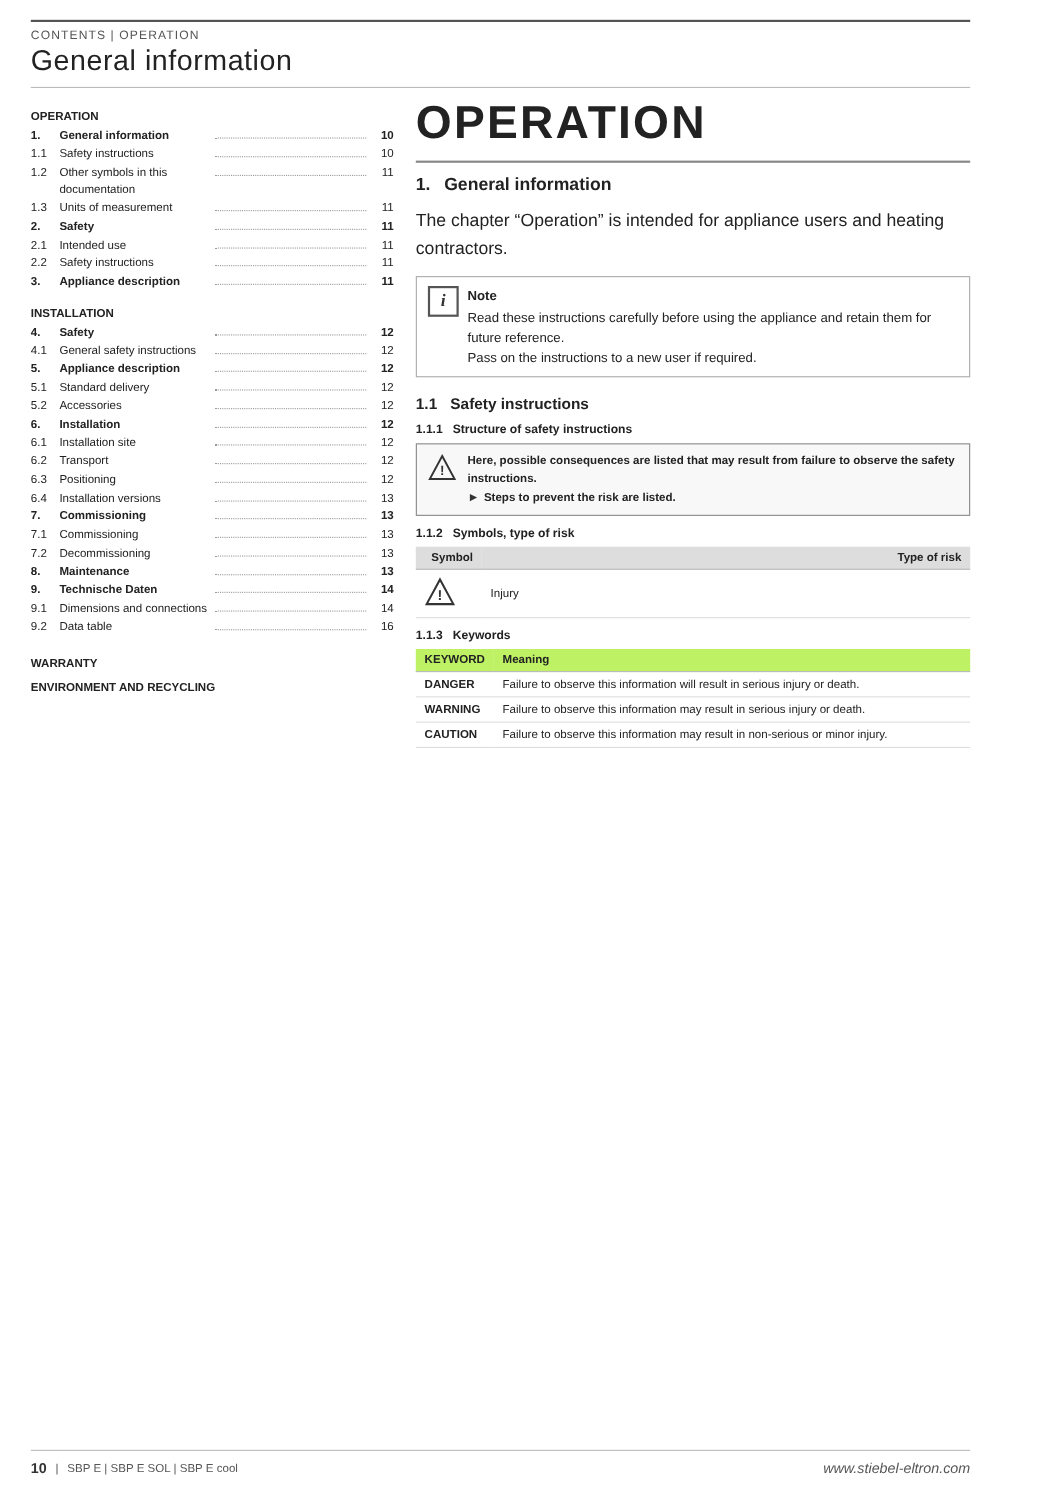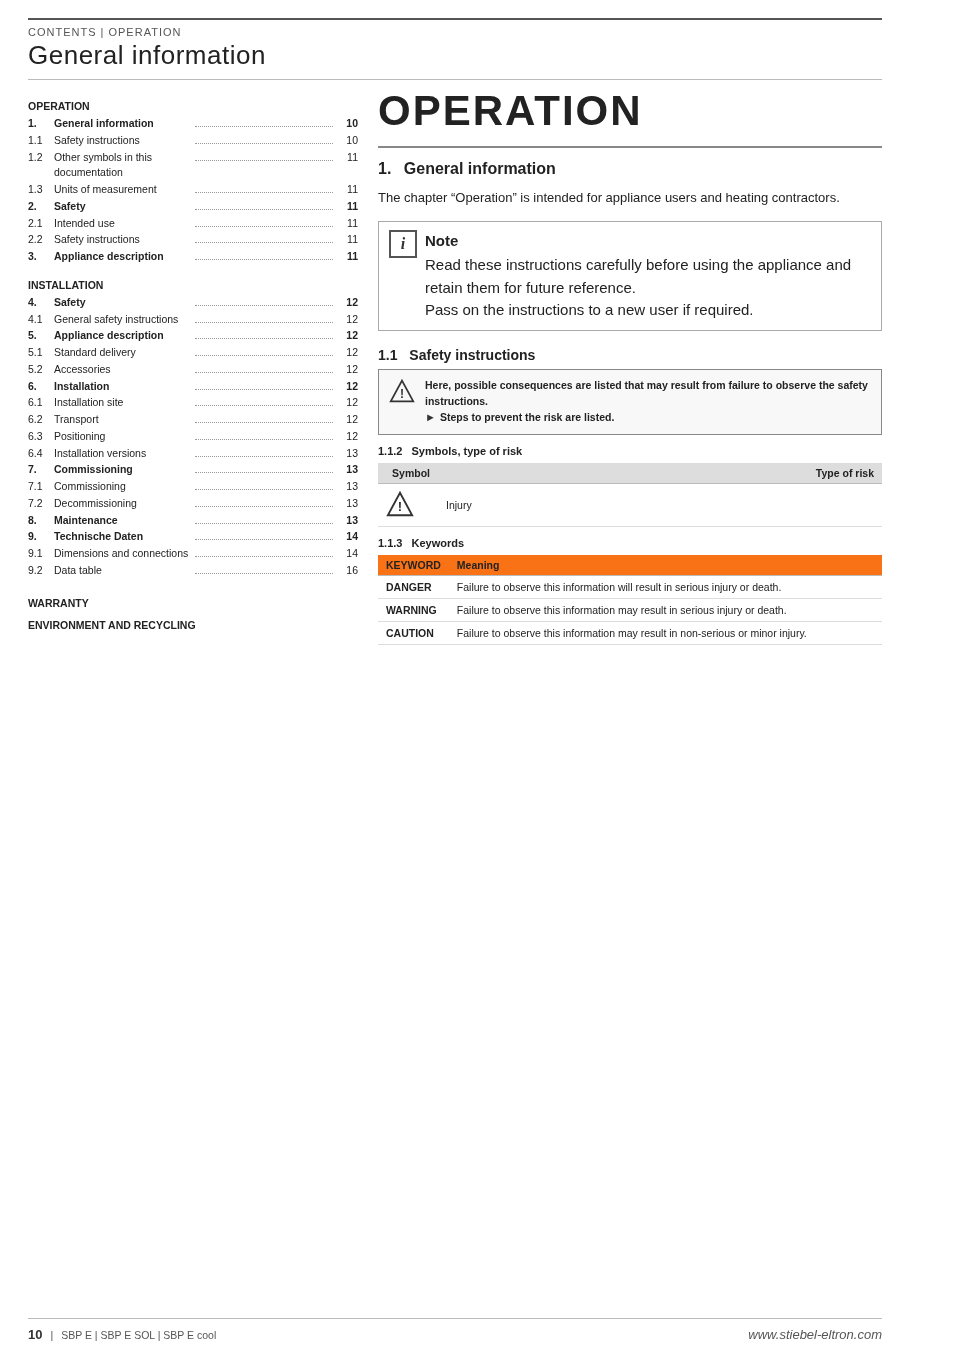--- a/index.html
+++ b/index.html
@@ -136,21 +136,21 @@
     .operation-title {
       font-size: 42px;
       font-weight: 900;
       letter-spacing: 2px;
       color: #222;
       margin-bottom: 14px;
       line-height: 1;
     }
 
     .body-text {
-      font-size: 13px;
+      font-size: 16px;
       line-height: 1.6;
       margin-bottom: 8px;
       color: #222;
     }
 
     
     .note-box {
       border: 1px solid #aaa;
       display: flex;
       align-items: flex-start;
@@ -167,21 +167,21 @@
       align-items: center;
       justify-content: center;
       font-size: 16px;
       font-weight: bold;
       color: #333;
       flex-shrink: 0;
       margin-top: 0;
     }
 
     .note-content {
-      font-size: 15px;
+      font-size: 12px;
       line-height: 1.5;
     }
 
     .note-title {
       font-weight: bold;
       display: block;
       margin-bottom: 2px;
     }
 
     
@@ -263,21 +263,21 @@
 
     
     .keywords-table {
       width: 100%;
       border-collapse: collapse;
       margin: 6px 0;
       font-size: 10.5px;
     }
 
     .keywords-table th {
-      background: #f97316;
+      background: #bef264;
       padding: 4px 8px;
       text-align: left;
       font-weight: bold;
       border-bottom: 1px solid #bbb;
     }
 
     .keywords-table td {
       padding: 5px 8px;
       vertical-align: top;
       border-bottom: 1px solid #ddd;
@@ -541,20 +541,24 @@
           <span>Read these instructions carefully before using the appliance and retain them for future reference.</span><br>
           <span>Pass on the instructions to a new user if required.</span>
         </div>
       </div>
 
       <div class="sub-section-heading">
         <span>1.1</span>
         <span style="margin-left: 8px;">Safety instructions</span>
       </div>
 
+      <div class="sub-sub-section-heading">
+        <span>1.1.1</span>
+        <span style="margin-left: 6px;">Structure of safety instructions</span>
+      </div>
 
       <div class="warning-box">
         <div>
           <svg class="triangle-svg" viewBox="0 0 30 30">
             <polygon points="15,3 28,27 2,27" fill="none" stroke="#333" stroke-width="2"></polygon>
             <text x="15" y="23" text-anchor="middle" font-size="14" font-weight="bold" fill="#333">!</text>
           </svg>
         </div>
         <div class="warning-content">
           <div class="warning-consequence">Here, possible consequences are listed that may result from failure to observe the safety instructions.</div>

